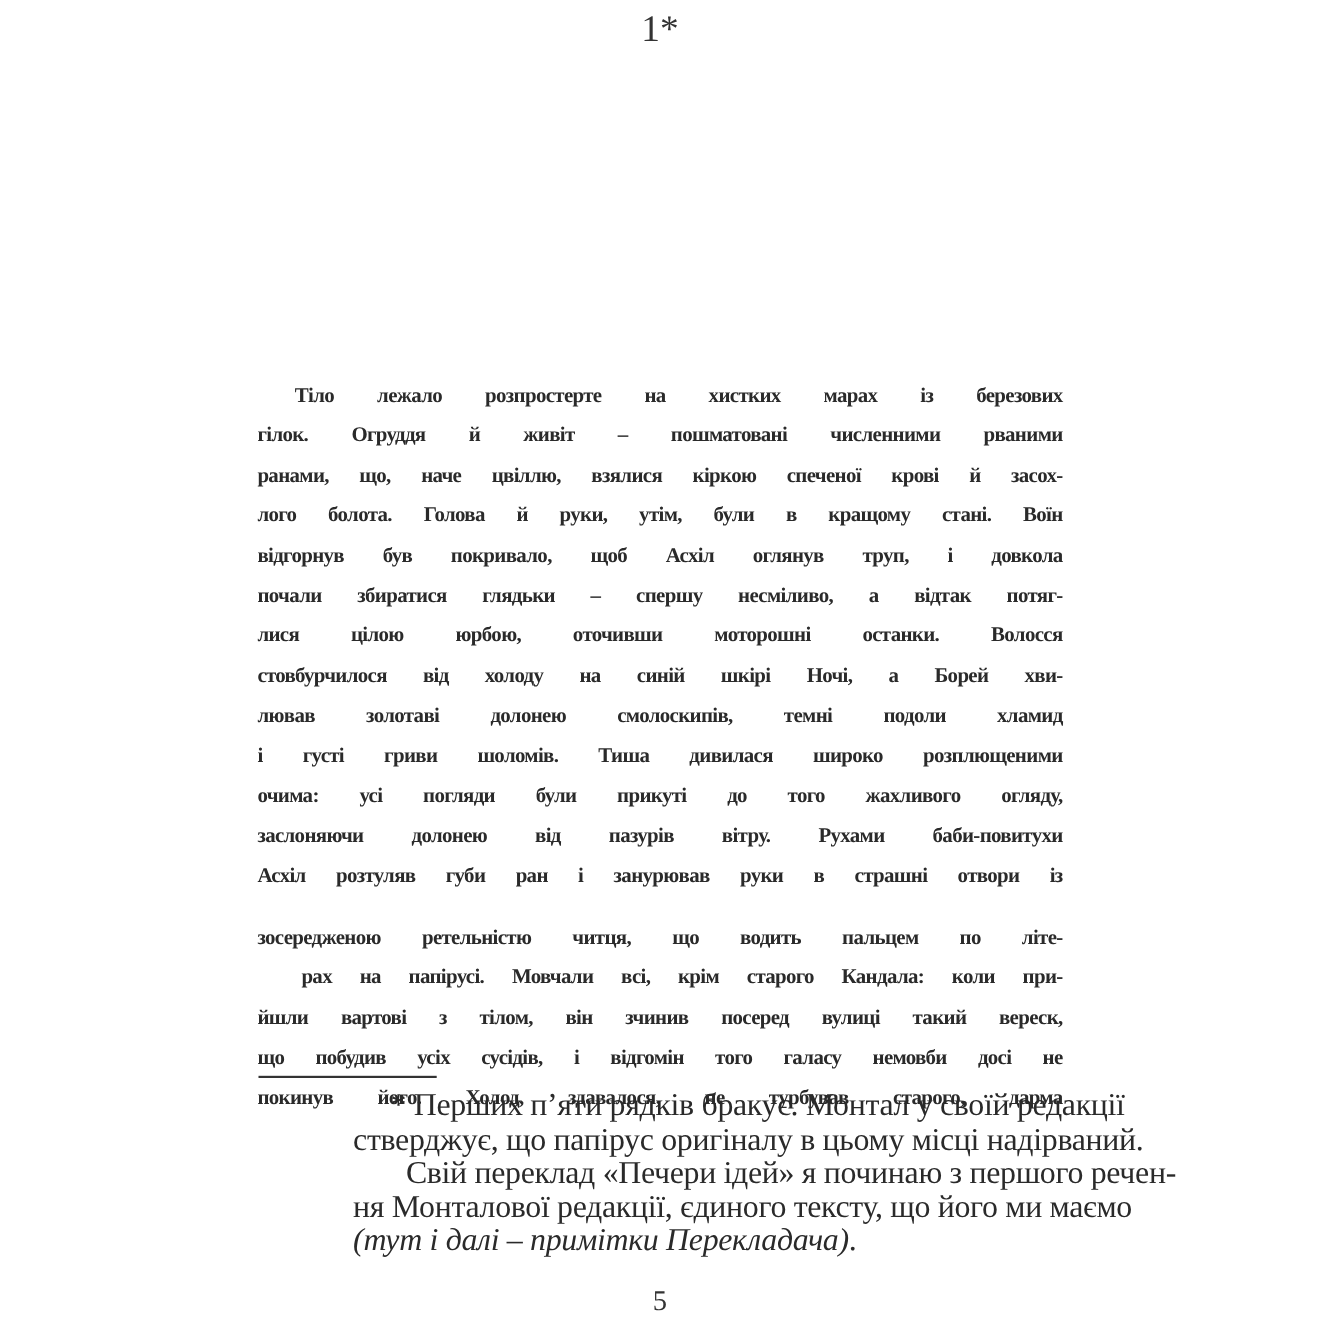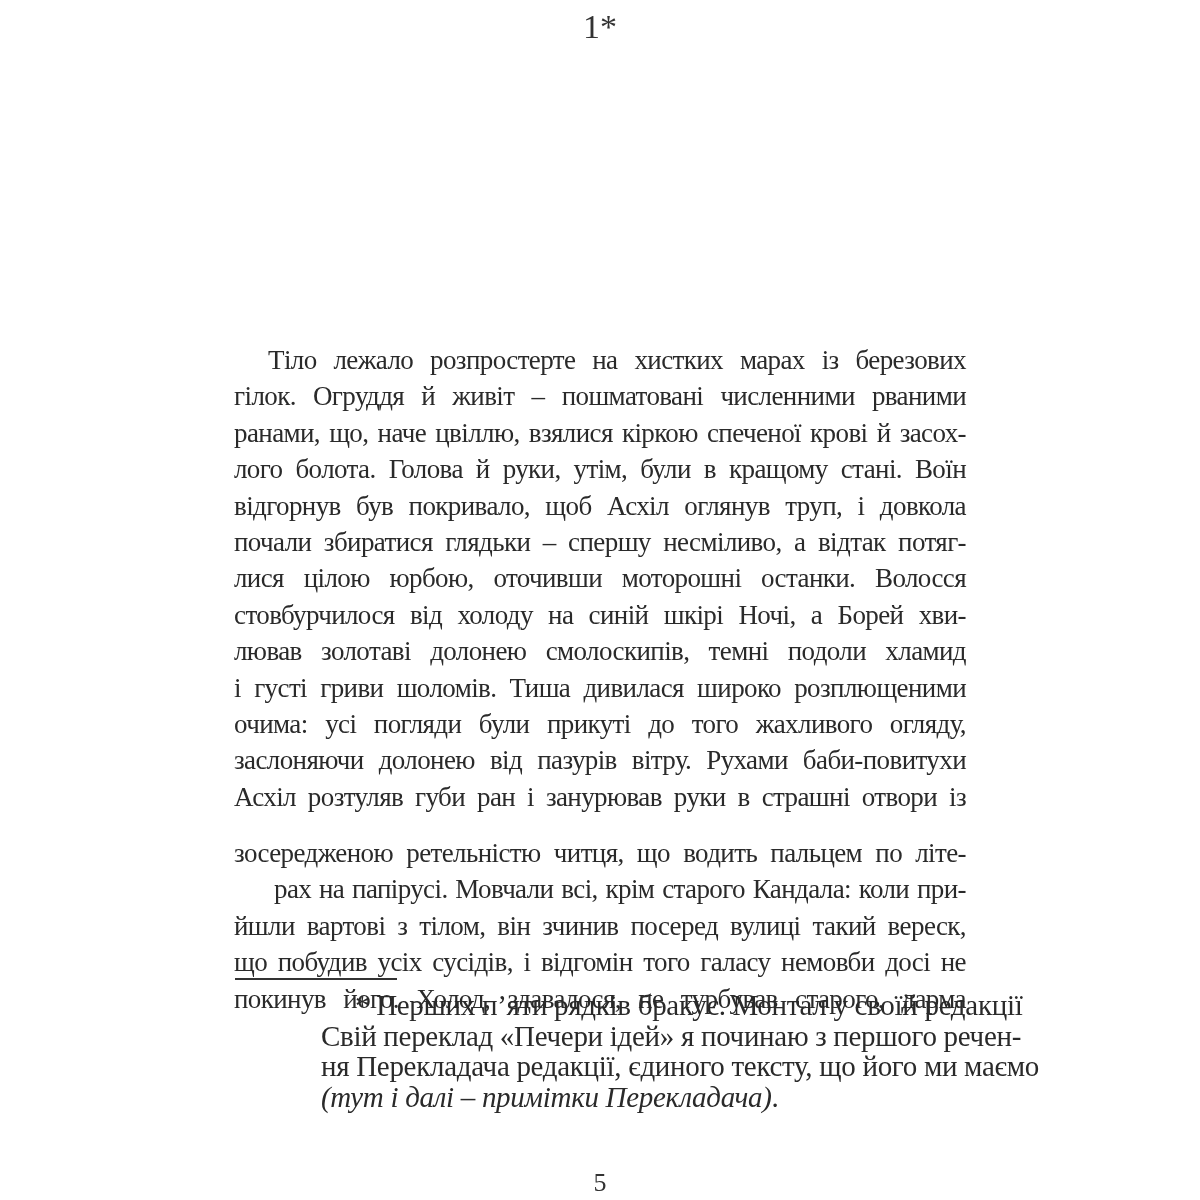--- a/index.html
+++ b/index.html
@@ -1,23 +1,23 @@
 <!DOCTYPE html>
 <html><head>
   <meta charset="utf-8">
   <style>
     html, body { margin:0; padding:0; background:#ffffff; }
     body { width:1200px; height:1200px; position:relative; overflow:hidden;
       font-family:"Liberation Serif","DejaVu Serif",serif; color:#2a2a2a; }
     .chapter-num { position:absolute; top:8px; left:0; width:1200px; text-align:center;
       font-size:34px; color:#333; }
     .body-text { position:absolute; left:234px; top:342px; width:732px; }
-    .line { display:block; height:36.4px; line-height:36.4px; font-size:27px;
+    .line { display:block; height:36.4px; line-height:36.4px; font-size:19px;
       white-space:nowrap; text-align:justify; text-align-last:justify;
-      transform-origin:left center; letter-spacing:-0.6px; }
+      transform-origin:left center; letter-spacing:-0.6px;font-weight:bold; }
     .line.first { padding-left:34px; }
     .rule { position:absolute; left:235px; top:978px; width:162px; height:2px; background:#333; }
     .notes { position:absolute; left:321px; top:990px; width:645px; }
     .nline { display:block; height:30.6px; line-height:30.6px; font-size:29px;
       white-space:nowrap; text-align:justify; text-align-last:justify; letter-spacing:-0.3px; }
     .nline.first { padding-left:34px; }
     .nline.last { text-align-last:left; font-style:italic; }
     .page-num { position:absolute; top:1168px; left:0; width:1200px; text-align:center;
       font-size:26px; color:#333; }
   </style>
@@ -44,18 +44,19 @@
   <span class="line" style="display: block; margin-left: 40px;">рах на папірусі. Мовчали всі, крім старого Кандала: коли при-</span>
   <span class="line" style="display: block;">йшли вартові з тілом, він зчинив посеред вулиці такий вереск,</span>
   <span class="line" style="display: block;">що побудив усіх сусідів, і відгомін того галасу немовби досі не</span>
   <span class="line" style="display: block;">покинув його. Холод, здавалося, не турбував старого, дарма</span>
 </div>
 
 <div class="rule"></div>
 
 <div class="notes">
   <span class="nline first" style="display: block;">* Перших п’яти рядків бракує. Монтал у своїй редакції</span>
-  <span class="nline" style="display: block;">Свій переклад «Печери ідей» я починаю з першого речен-</span>
-  <span class="nline" style="display: block;">ня Перекладача редакції, єдиного тексту, що його ми маємо</span>
+  <span class="nline" style="display: block;">стверджує, що папірус оригіналу в цьому місці надірваний.</span>
+  <span class="nline" style="display: block; margin-left: 48px;">Свій переклад «Печери ідей» я починаю з першого речен-</span>
+  <span class="nline" style="display: block;">ня Монталової редакції, єдиного тексту, що його ми маємо</span>
   <span class="nline last" style="display: block;"><span>(тут і далі – примітки Перекладача)</span><span style="font-style:normal">.</span></span>
 </div>
 
 <div class="page-num">5</div>
 
 </body></html>

